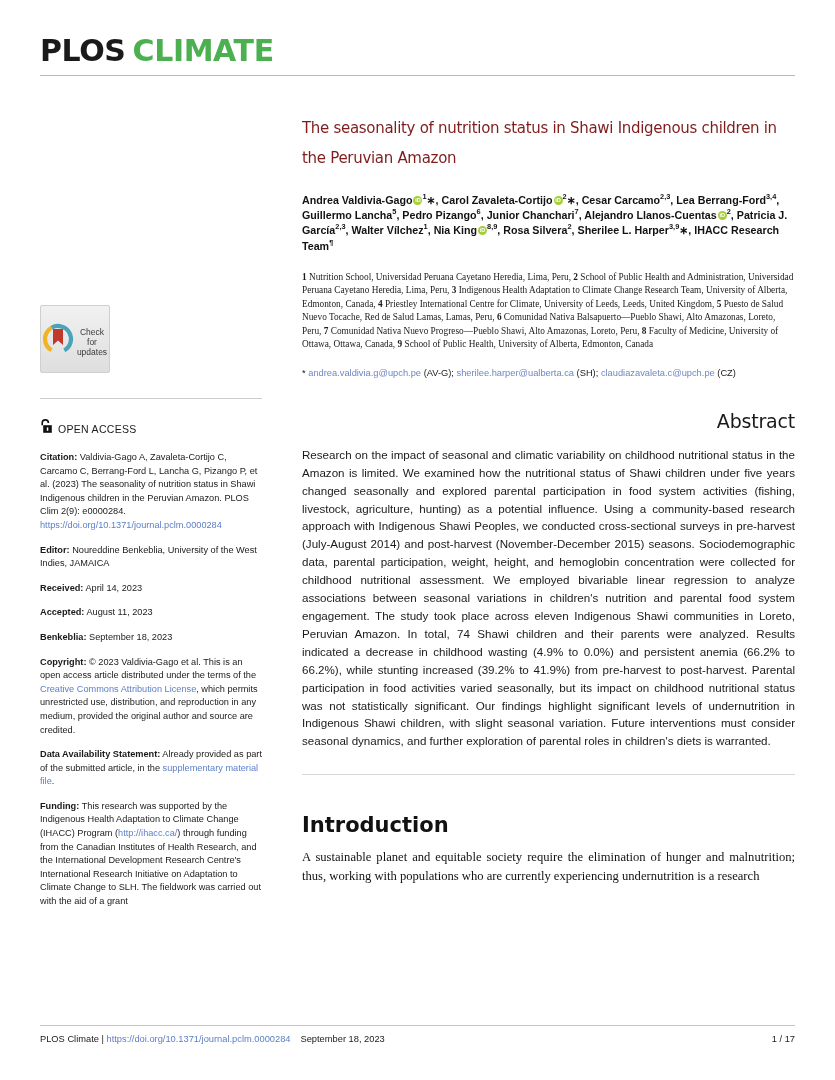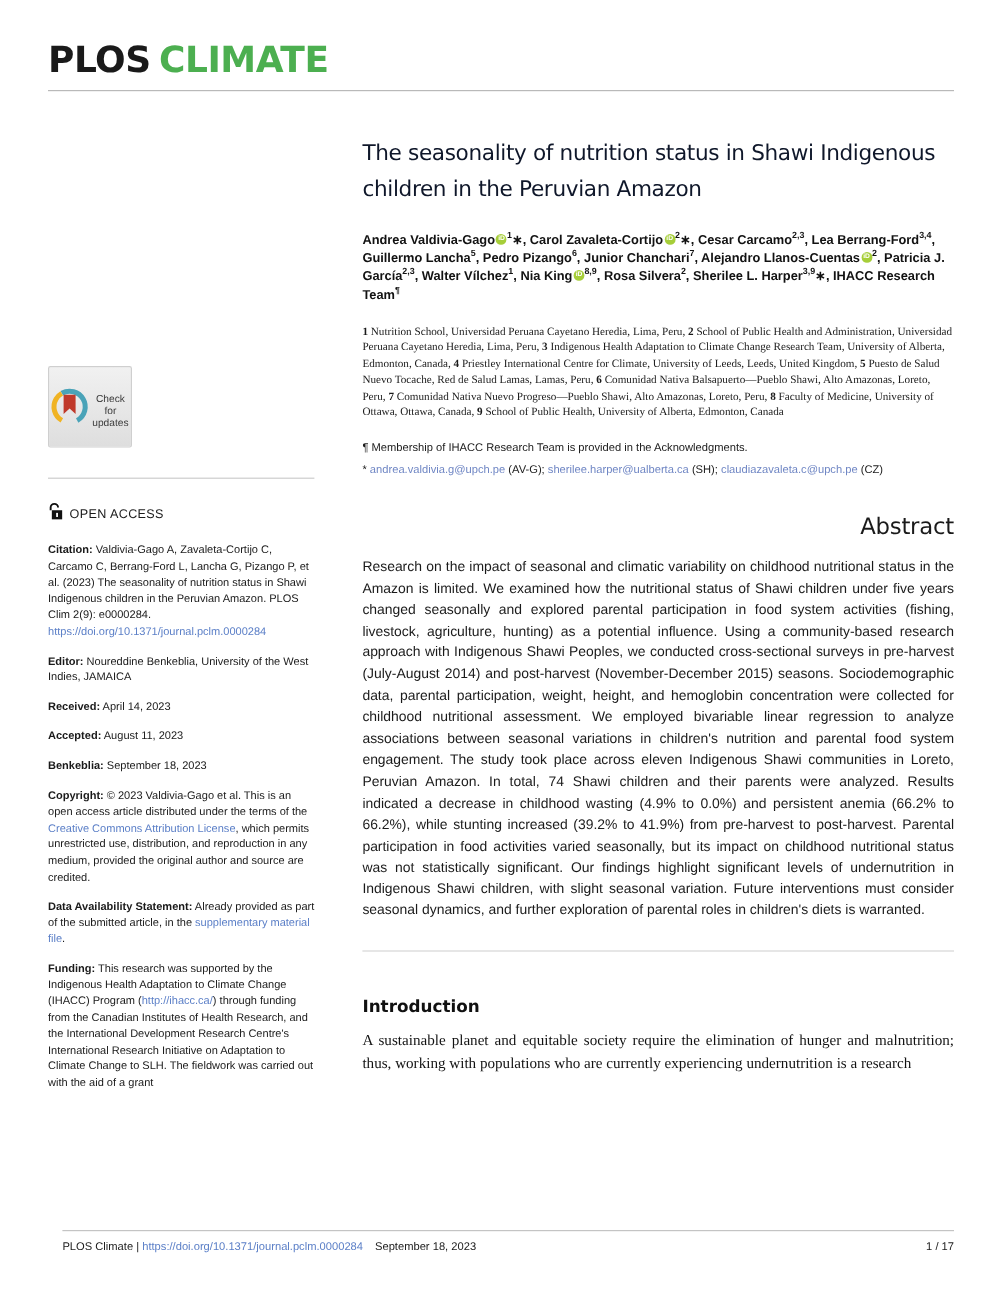--- a/index.html
+++ b/index.html
@@ -111,24 +111,24 @@
 
   
   .kicker {
     font-size: 9.5px;
     letter-spacing: 0.55px;
     color: #333333;
     margin-bottom: 9px;
   }
   .article-title {
     font-family: "DejaVu Sans", sans-serif;
-    font-size: 18px;
+    font-size: 15px;
     line-height: 30px;
     font-weight: 400;
-    color: #0f172a;
+    color: #7f1d1d;
     letter-spacing: -0.3px;
     margin: 0 0 20px 0;
   }
   .authors {
     font-size: 10.7px;
     line-height: 15.2px;
     font-weight: 700;
     color: #121212;
     margin-bottom: 17px;
   }
@@ -187,38 +187,38 @@
     color: #1a1a1a;
     text-align: justify;
     margin: 0;
   }
   .abstract-rule {
     border-top: 1px solid #d6d6d6;
     margin: 24px 0 0 0;
   }
   .section-heading-intro {
     font-family: "DejaVu Sans", sans-serif;
-    font-size: 14px;
+    font-size: 21px;
     font-weight: 700;
     color: #111111;
     margin: 38px 0 11px 0;
   }
   .intro-text {
     font-family: "Liberation Serif", serif;
     font-size: 12.6px;
     line-height: 18.6px;
     color: #121212;
     text-align: justify;
     margin: 0;
   }
 
   
   .footer {
     position: absolute;
-    left: 52px;
+    left: 40px;
     right: 40px;
     bottom: 36px;
   }
   .footer-rule {
     border-top: 1px solid #c4c4c4;
     margin-bottom: 8px;
   }
   .footer-row {
     display: flex;
     justify-content: space-between;
@@ -311,21 +311,20 @@
 
     <div class="col-right">
 
 
       <h1 class="article-title">The seasonality of nutrition status in Shawi Indigenous children in the Peruvian Amazon</h1>
 
       <div class="authors"><span>Andrea Valdivia-Gago</span><span class="orcid"></span><sup>1</sup><span>∗</span>, <span>Carol Zavaleta-Cortijo</span><span class="orcid"></span><sup>2</sup><span>∗</span>, <span>Cesar Carcamo</span><sup>2,3</sup>, <span>Lea Berrang-Ford</span><sup>3,4</sup>, <span>Guillermo Lancha</span><sup>5</sup>, <span>Pedro Pizango</span><sup>6</sup>, <span>Junior Chanchari</span><sup>7</sup>, <span>Alejandro Llanos-Cuentas</span><span class="orcid"></span><sup>2</sup>, <span>Patricia J. García</span><sup>2,3</sup>, <span>Walter Vílchez</span><sup>1</sup>, <span>Nia King</span><span class="orcid"></span><sup>8,9</sup>, <span>Rosa Silvera</span><sup>2</sup>, <span>Sherilee L. Harper</span><sup>3,9</sup><span>∗</span>, <span>IHACC Research Team</span><sup>¶</sup></div>
 
       <div class="affiliations"><b>1</b><span> Nutrition School, Universidad Peruana Cayetano Heredia, Lima, Peru, </span><b>2</b><span> School of Public Health and Administration, Universidad Peruana Cayetano Heredia, Lima, Peru, </span><b>3</b><span> Indigenous Health Adaptation to Climate Change Research Team, University of Alberta, Edmonton, Canada, </span><b>4</b><span> Priestley International Centre for Climate, University of Leeds, Leeds, United Kingdom, </span><b>5</b><span> Puesto de Salud Nuevo Tocache, Red de Salud Lamas, Lamas, Peru, </span><b>6</b><span> Comunidad Nativa Balsapuerto—Pueblo Shawi, Alto Amazonas, Loreto, Peru, </span><b>7</b><span> Comunidad Nativa Nuevo Progreso—Pueblo Shawi, Alto Amazonas, Loreto, Peru, </span><b>8</b><span> Faculty of Medicine, University of Ottawa, Ottawa, Canada, </span><b>9</b><span> School of Public Health, University of Alberta, Edmonton, Canada</span></div>
 
-      <div class="notes">¶ Membership of IHACC Research Team is provided in the Acknowledgments.</div>
       <div class="notes">
         <span>*</span>
         <span class="lnk">andrea.valdivia.g@upch.pe</span>
         <span>(AV-G);</span>
         <span class="lnk">sherilee.harper@ualberta.ca</span>
         <span>(SH);</span>
         <span class="lnk">claudiazavaleta.c@upch.pe</span>
         <span>(CZ)</span>
       </div>
 

